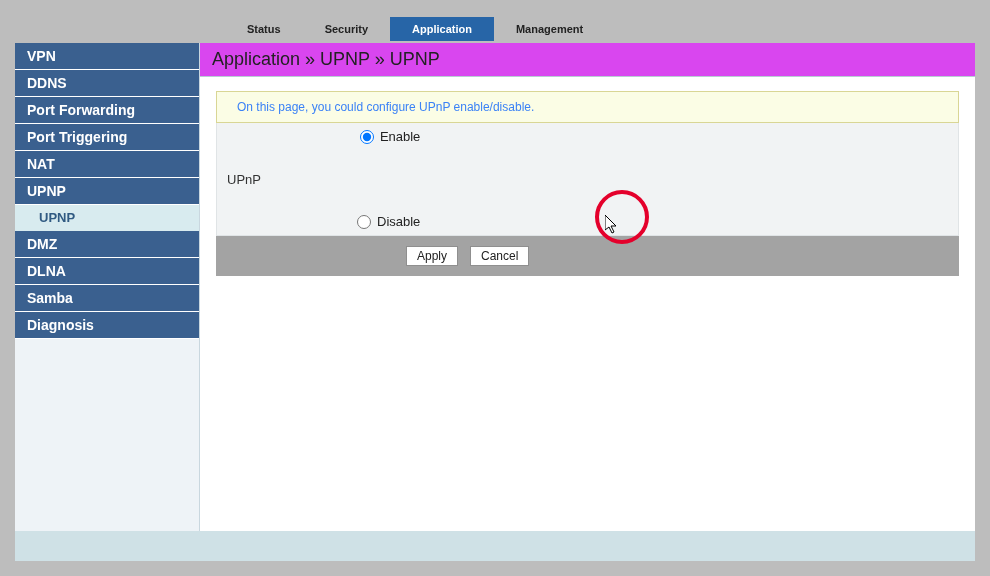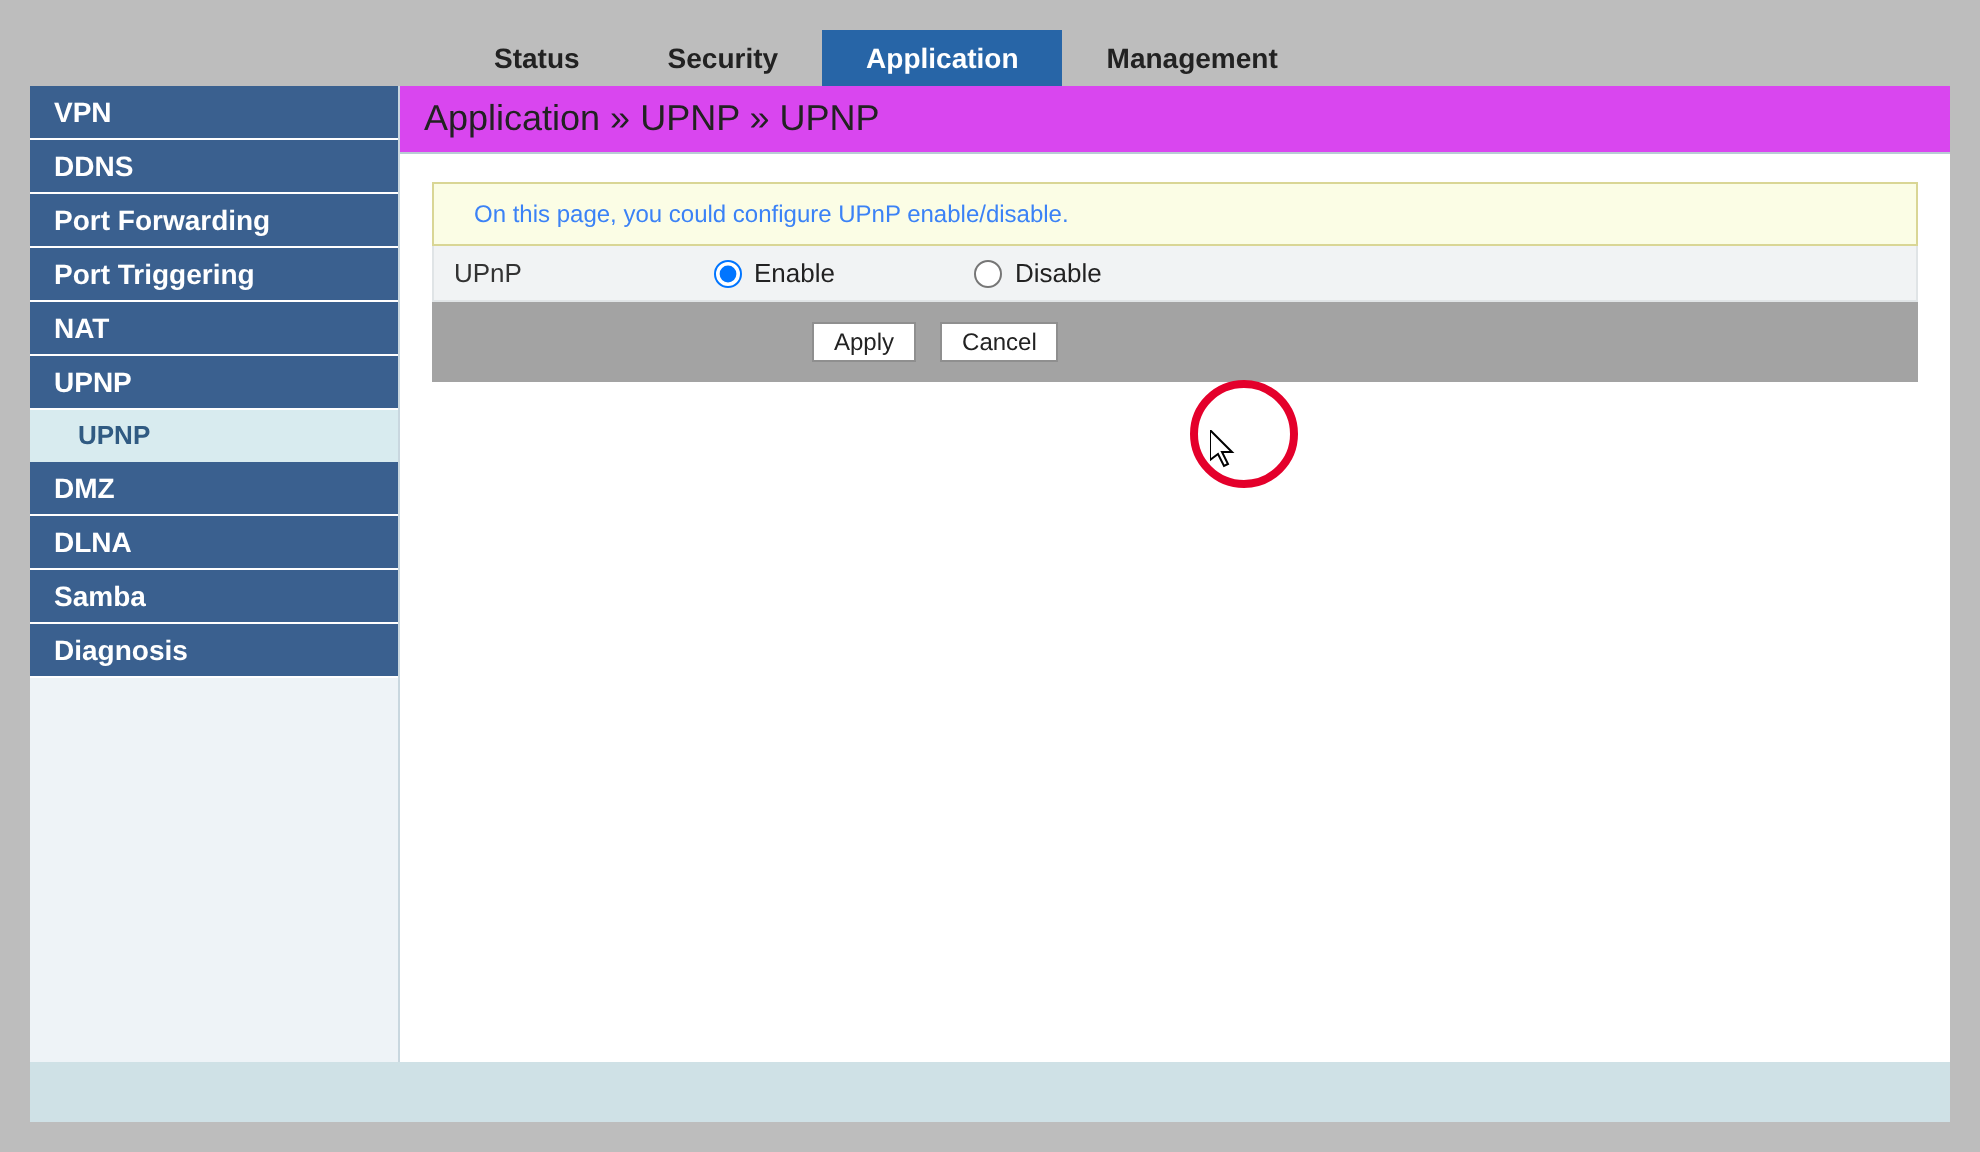--- a/index.html
+++ b/index.html
@@ -19,21 +19,21 @@
     right: 15px;
     height: 28px;
     display: flex;
     align-items: center;
   }
   .top-tab {
     padding: 6px 22px;
     font-weight: bold;
     color: #222;
     cursor: pointer;
-    font-size: 14px;
+    font-size: 11px;
   }
   .top-tab.active {
     background: #2765a7;
     color: #fff;
   }
   .main-frame {
     position: absolute;
     top: 43px;
     left: 15px;
     right: 15px;
@@ -103,20 +103,21 @@
     position: relative;
   }
   .form-label {
     width: 130px;
     color: #333;
   }
   .radio-group {
     display: flex;
     align-items: flex-end;
     gap: 70px;
+    flex-direction: column;
   }
   .radio-item {
     display: flex;
     align-items: center;
     gap: 6px;
     color: #222;
   }
   input[type="radio"] {
     width: 14px;
     height: 14px;

